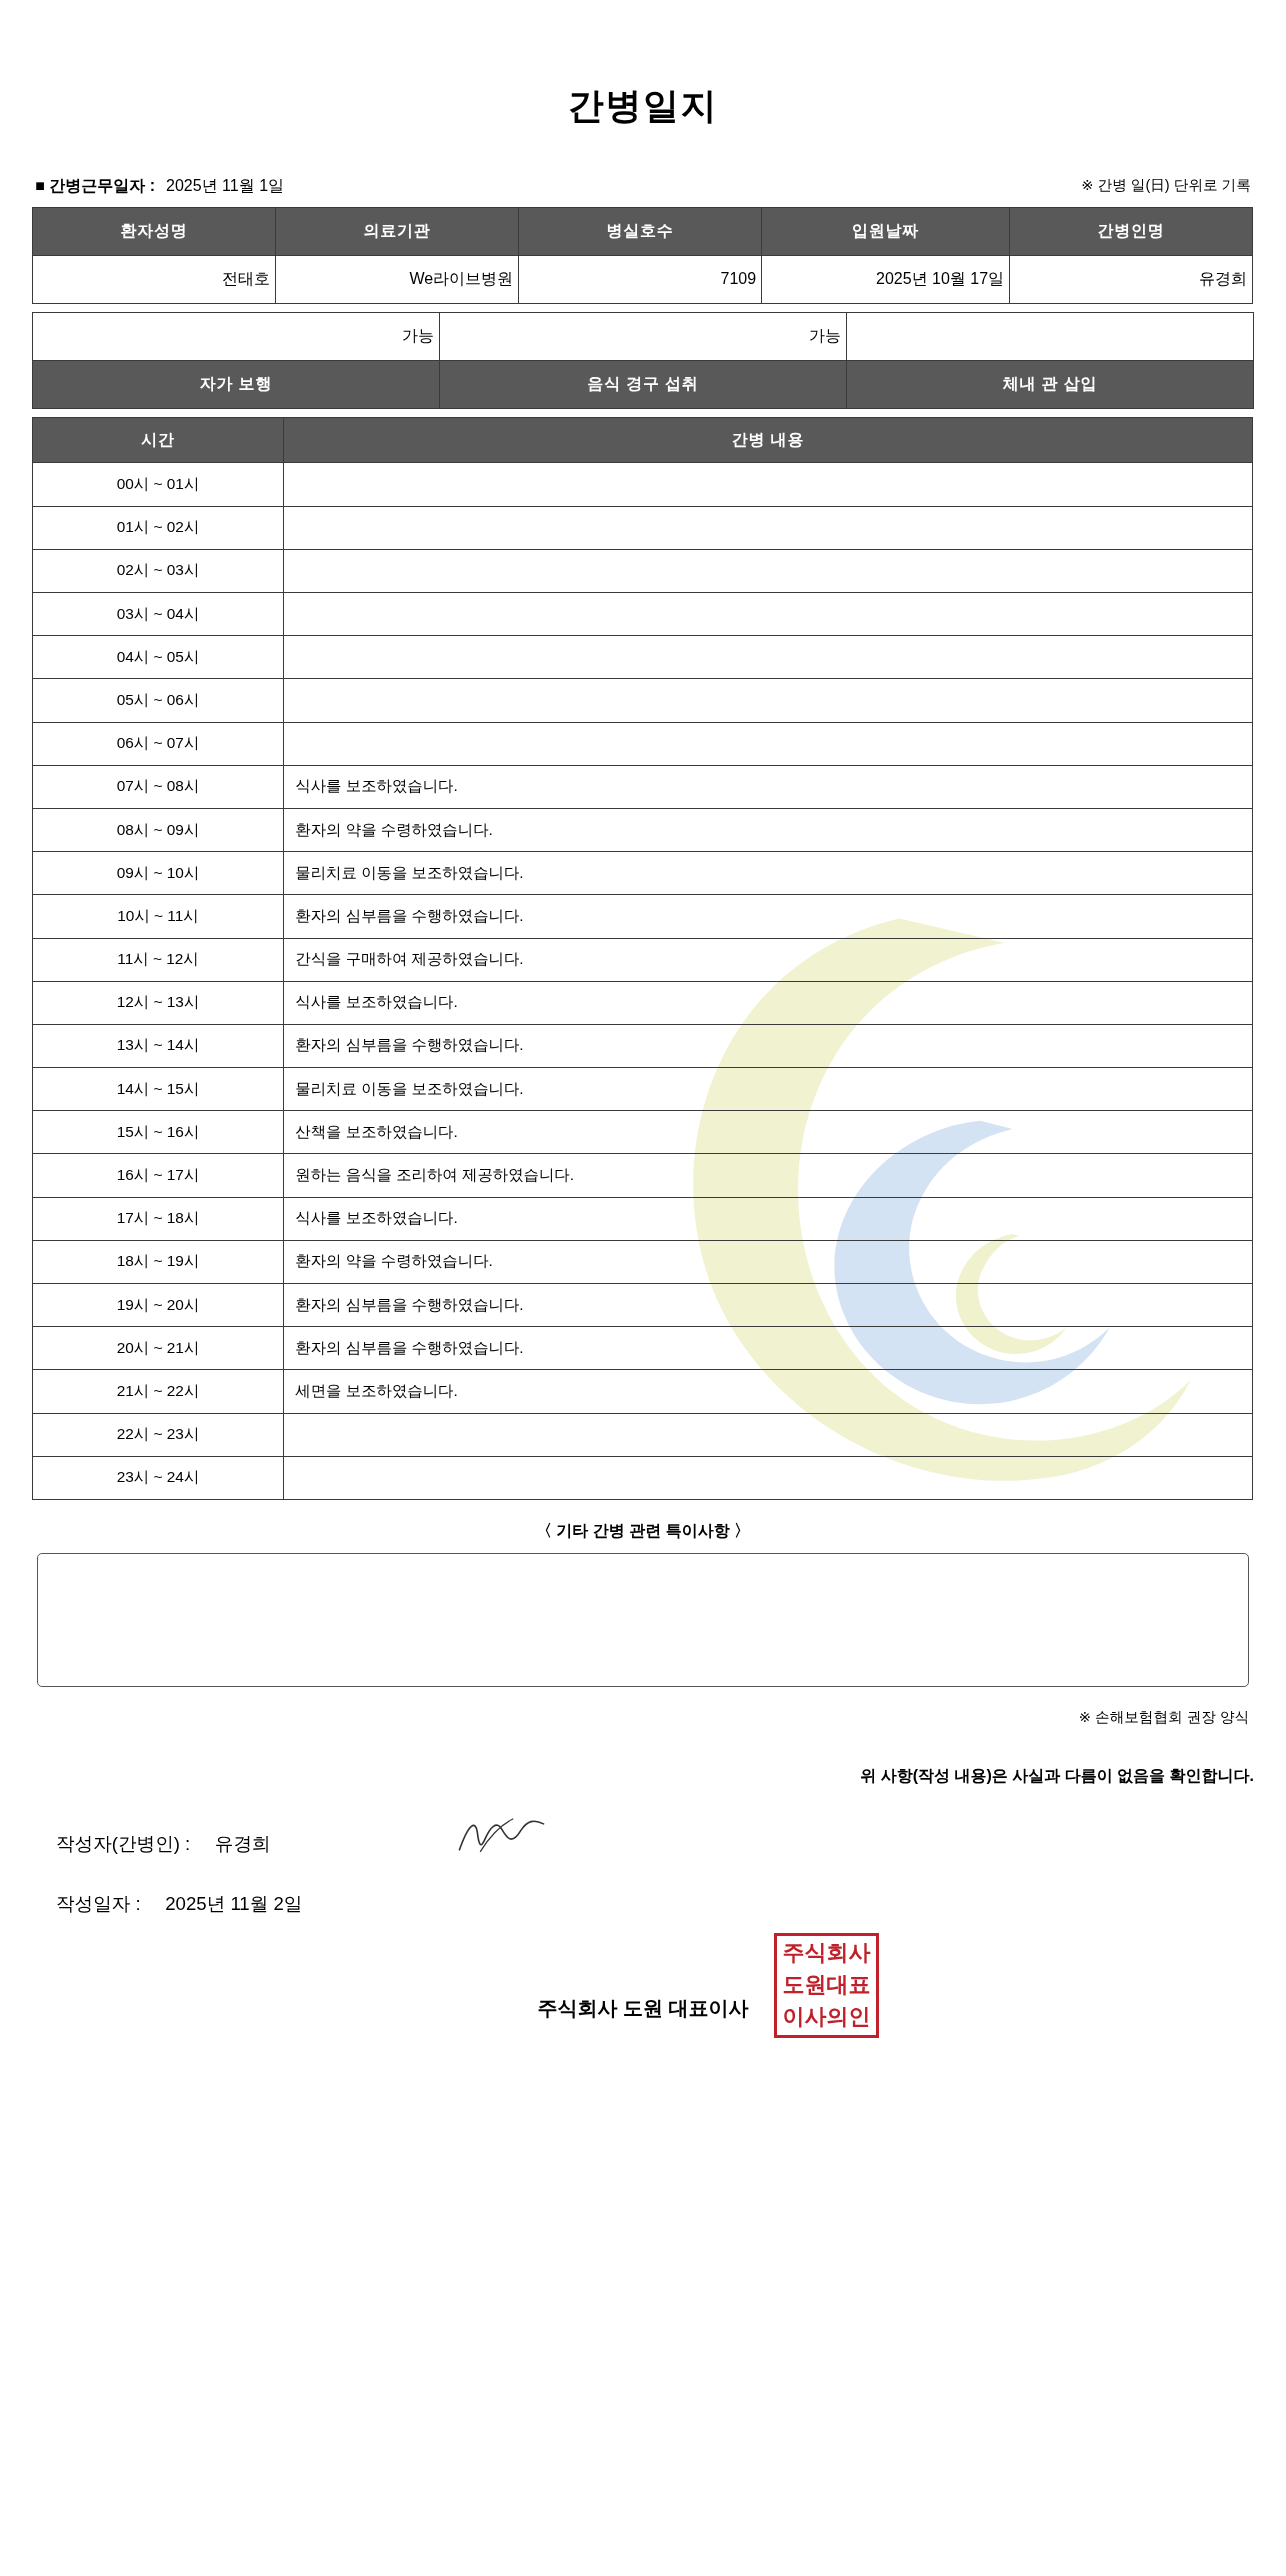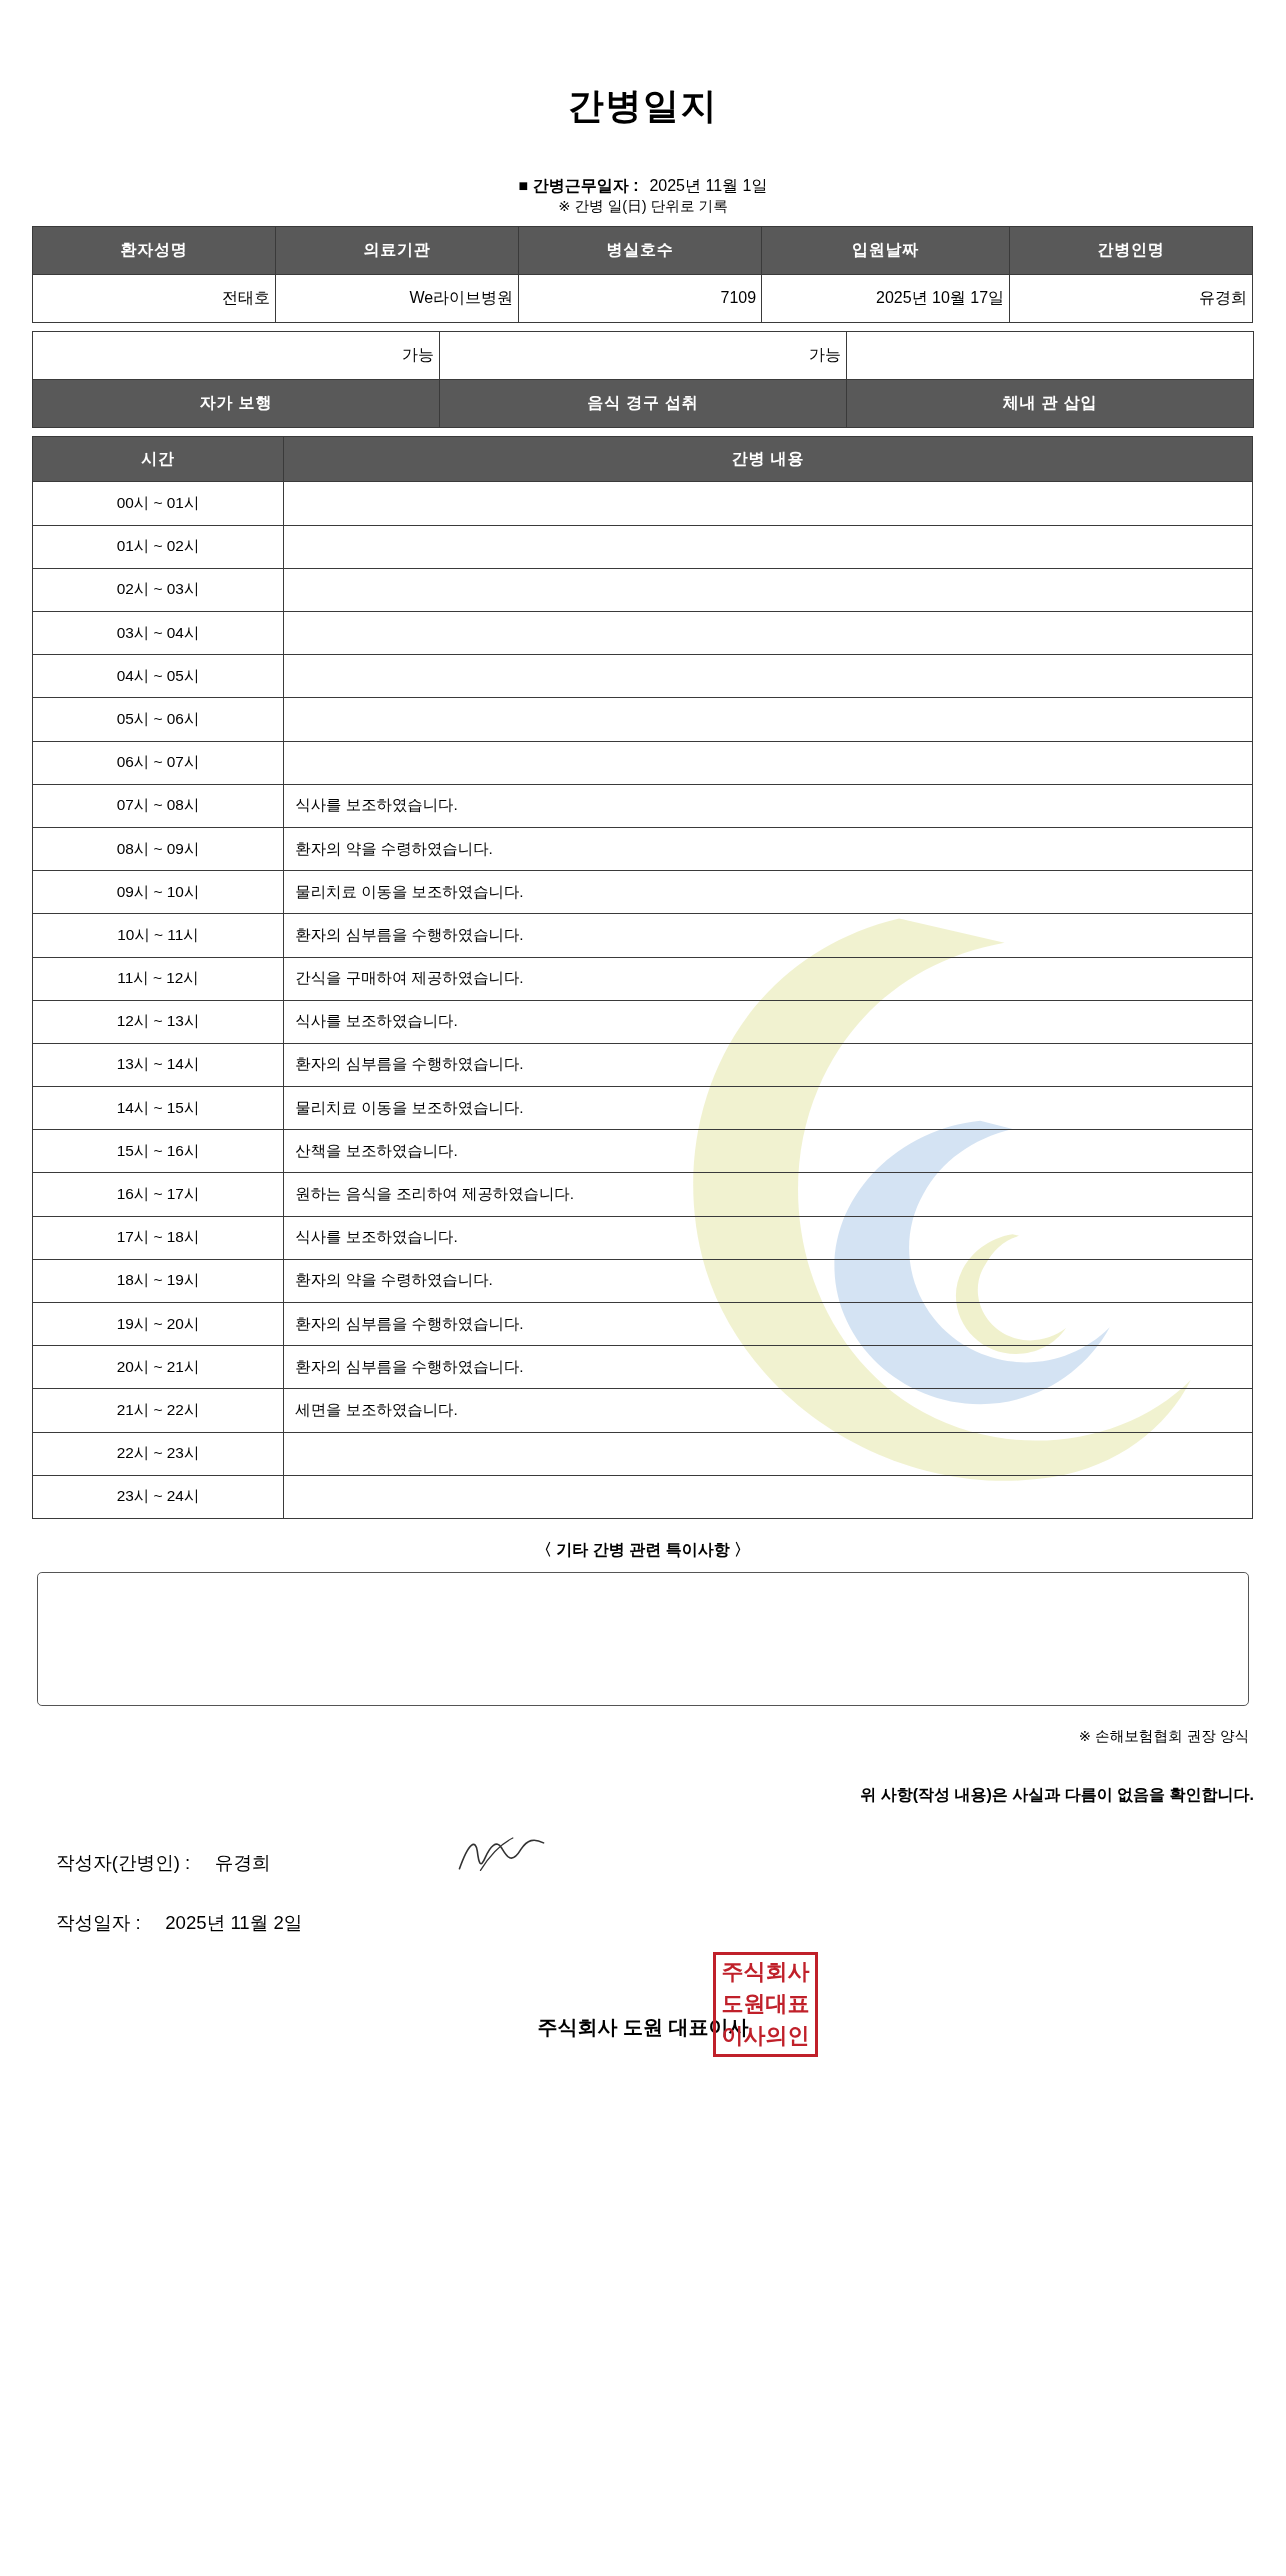--- a/index.html
+++ b/index.html
@@ -40,24 +40,23 @@
     font-size: 36px;
     font-weight: bold;
     letter-spacing: 1.6px;
     padding-top: 71px;
     padding-bottom: 45px;
   }
 
   .meta-row {
     display: flex;
     justify-content: space-between;
-    align-items: center;
+    align-items: flex-start;
     font-size: 15.4px;
     padding: 0 3.2px 9.7px 3.2px;
-    flex-direction: column;
   }
   .meta-left { font-weight: bold; font-size: 16px; }
   .meta-right { font-size: 14.6px; }
 
   table.grid {
     border-collapse: collapse;
     width: 1220px;
     table-layout: fixed;
   }
   table.grid th, table.grid td {
@@ -157,21 +156,21 @@
   }
   .company-line {
     text-align: center;
     font-weight: bold;
     font-size: 20px;
     padding: 78px 0 0 0;
     position: relative;
   }
   .stamp {
     position: absolute;
-    left: 681px;
+    left: 742px;
     top: 16px;
     width: 105px;
     height: 105px;
     border: 3.2px solid #c0202a;
     box-sizing: border-box;
     color: #c0202a;
     font-weight: bold;
     font-size: 22px;
     line-height: 32px;
     letter-spacing: 0px;

